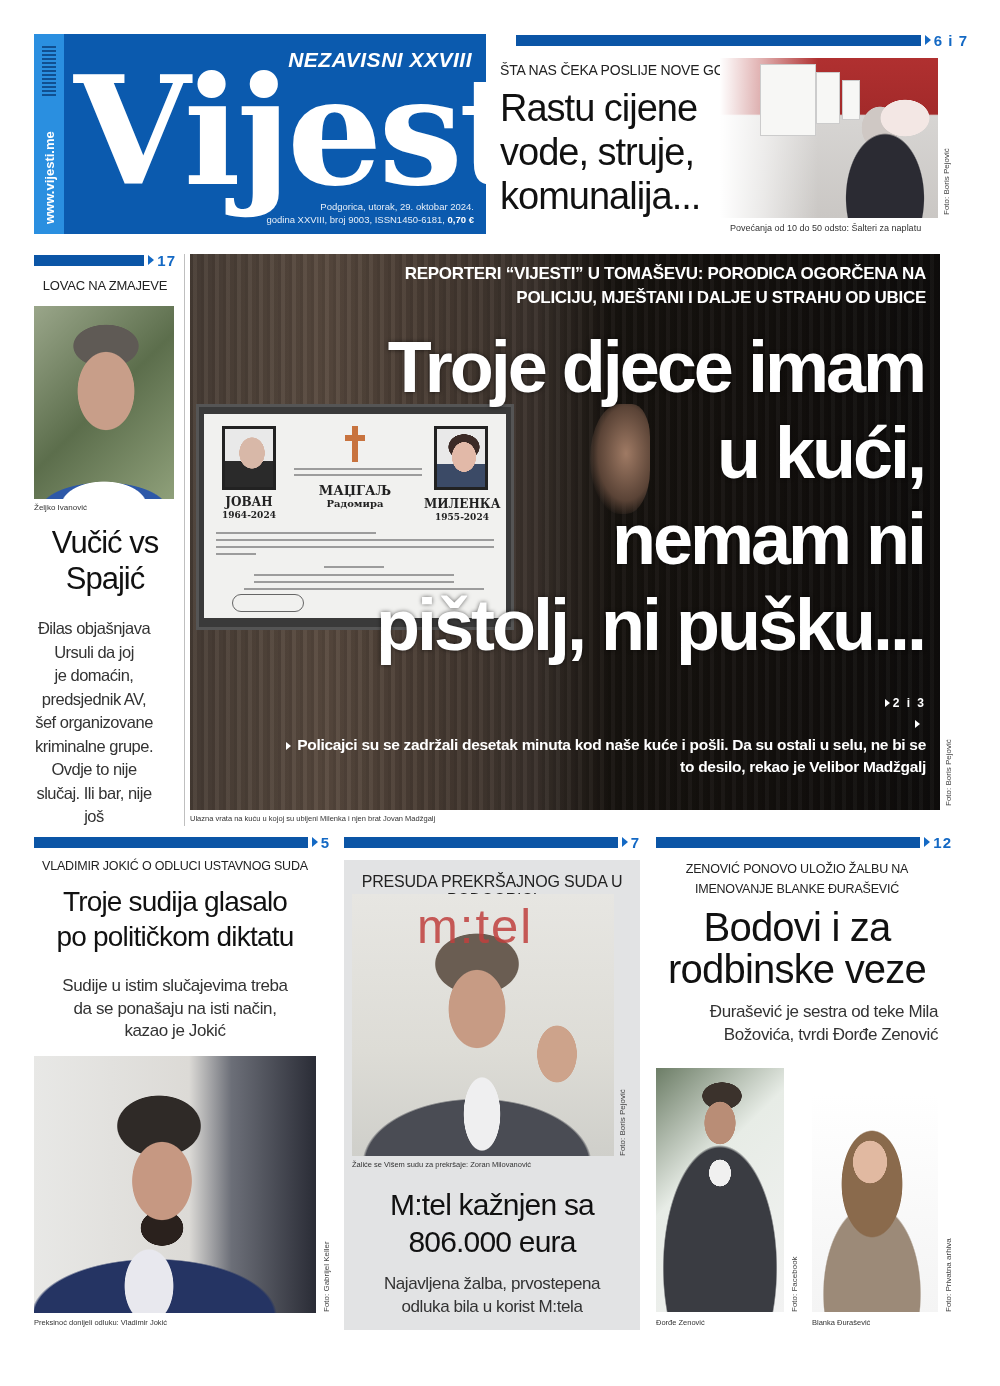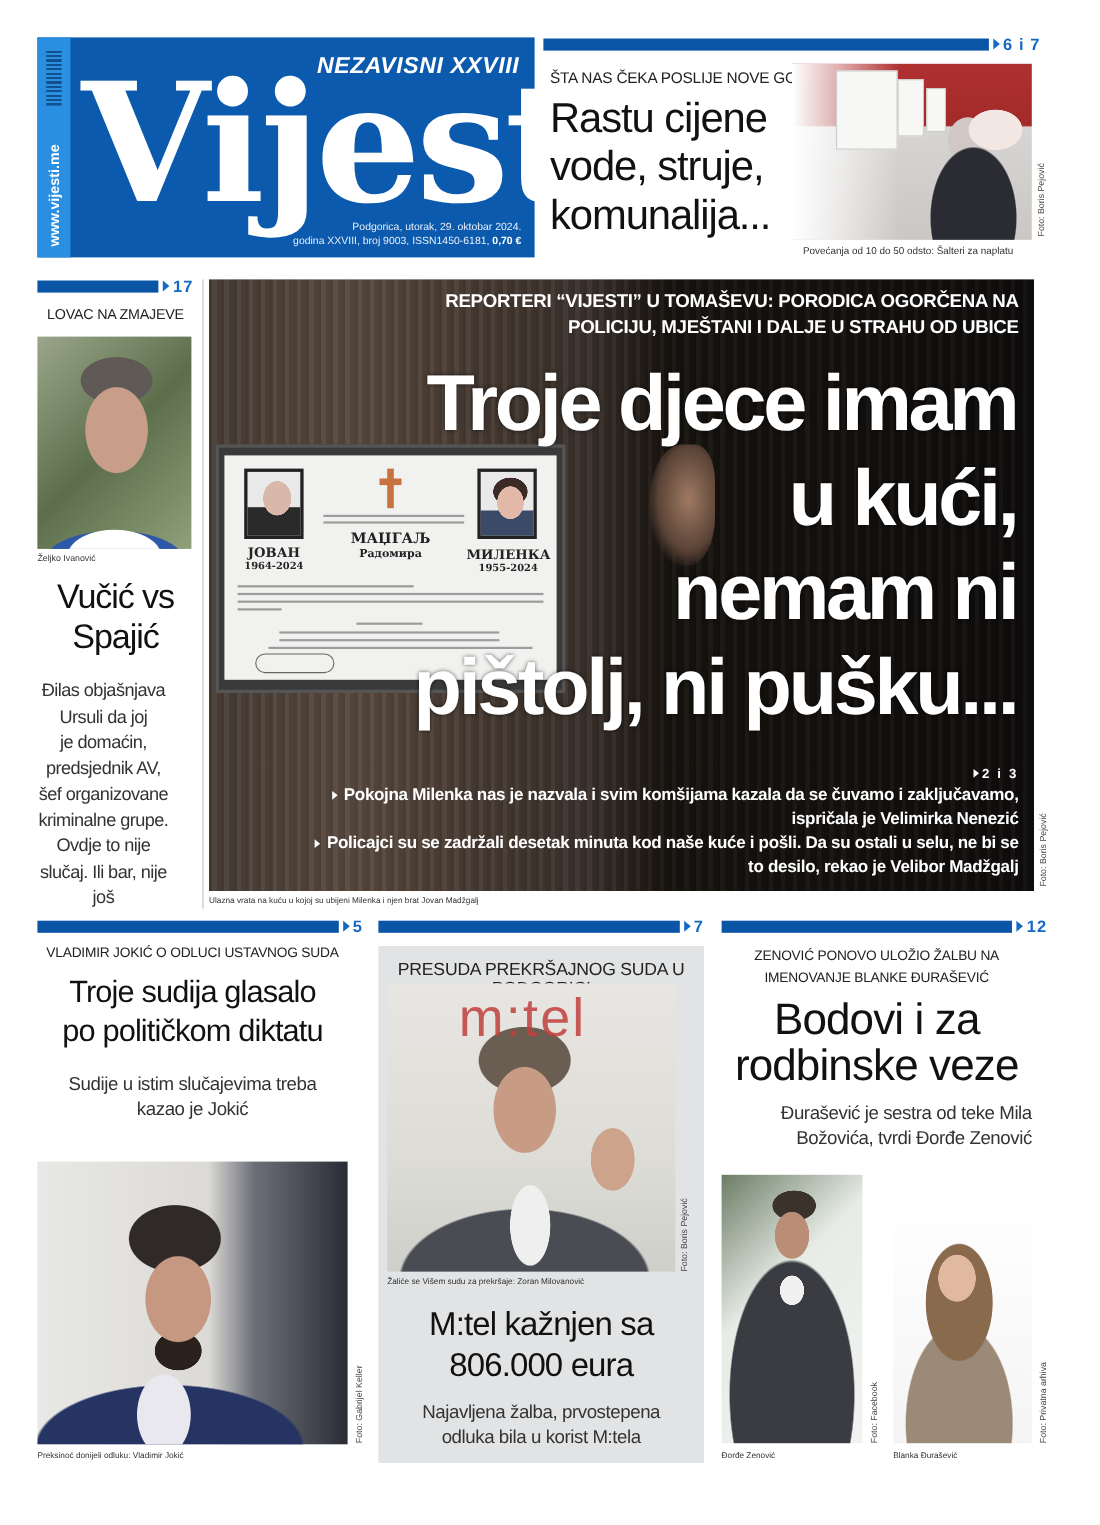--- a/index.html
+++ b/index.html
@@ -142,21 +142,21 @@
       </div>
   </div>
   <div class="tagline">NEZAVISNI XXVIII</div>
   <div class="logo">Vijesti</div>
   <div class="dateline">
     <div>Podgorica, utorak, 29. oktobar 2024.</div>
     <div><span>godina XXVIII, broj 9003, ISSN1450-6181,</span> <b>0,70 €</b></div>
   </div>
 </div>
 
-<div class="rule" style="left:494px; top:34px; width:452px;">
+<div class="rule" style="left:516px; top:34px; width:452px;">
   <div class="bar"></div>
   <div class="ref">
       <span class="tri"></span>
       <span>6 i 7</span>
     </div>
 </div>
 <div class="abs kicker tr-kicker">ŠTA NAS ČEKA POSLIJE NOVE GODINE</div>
 <div class="abs tr-headline">
   <div>Rastu cijene</div>
   <div>vode, struje,</div>
@@ -237,41 +237,42 @@
     <div>Troje djece imam</div>
     <div>u kući,</div>
     <div>nemam ni</div>
     <div>pištolj, ni pušku...</div>
   </div>
   <div class="ref-l">
       <span class="tri"></span>
       <span>2 i 3</span>
     </div>
   <div class="bullets">
-    <span class="b"><span class="mk"></span><span>Pokojna Milenka nas je nazvala i svim komšijama kazala da se čuvamo i zaključavamo, ispričala je Velimirka Nenezić</span></span>
+    <span class="b"><span class="mk"></span></span>
     <span class="b"><span class="mk"></span><span>Policajci su se zadržali desetak minuta kod naše kuće i pošli. Da su ostali u selu, ne bi se to desilo, rekao je Velibor Madžgalj</span></span>
   </div>
 </div>
 <div class="credit-v" style="left:944px; top:806px;">Foto: Boris Pejović</div>
 <div class="abs lead-caption">Ulazna vrata na kuću u kojoj su ubijeni Milenka i njen brat Jovan Madžgalj</div>
 
 <div class="rule" style="left:34px; top:836px; width:296px;">
   <div class="bar"></div>
   <div class="ref">
       <span class="tri"></span>
       <span>5</span>
     </div>
 </div>
 <div class="abs kicker b1-kicker">VLADIMIR JOKIĆ O ODLUCI USTAVNOG SUDA</div>
 <div class="abs b1-headline">
   <div>Troje sudija glasalo</div>
   <div>po političkom diktatu</div>
 </div>
 <div class="abs b1-body">
   <div>Sudije u istim slučajevima treba</div>
+  <div>da se ponašaju na isti način,</div>
   <div>kazao je Jokić</div>
 </div>
 <div class="abs b1-photo"></div>
 <div class="credit-v" style="left:322px; top:1312px;">Foto: Gabrijel Keller</div>
 <div class="abs b1-caption">Preksinoć donijeli odluku: Vladimir Jokić</div>
 
 <div class="rule" style="left:344px; top:836px; width:296px;">
   <div class="bar"></div>
   <div class="ref">
       <span class="tri"></span>

